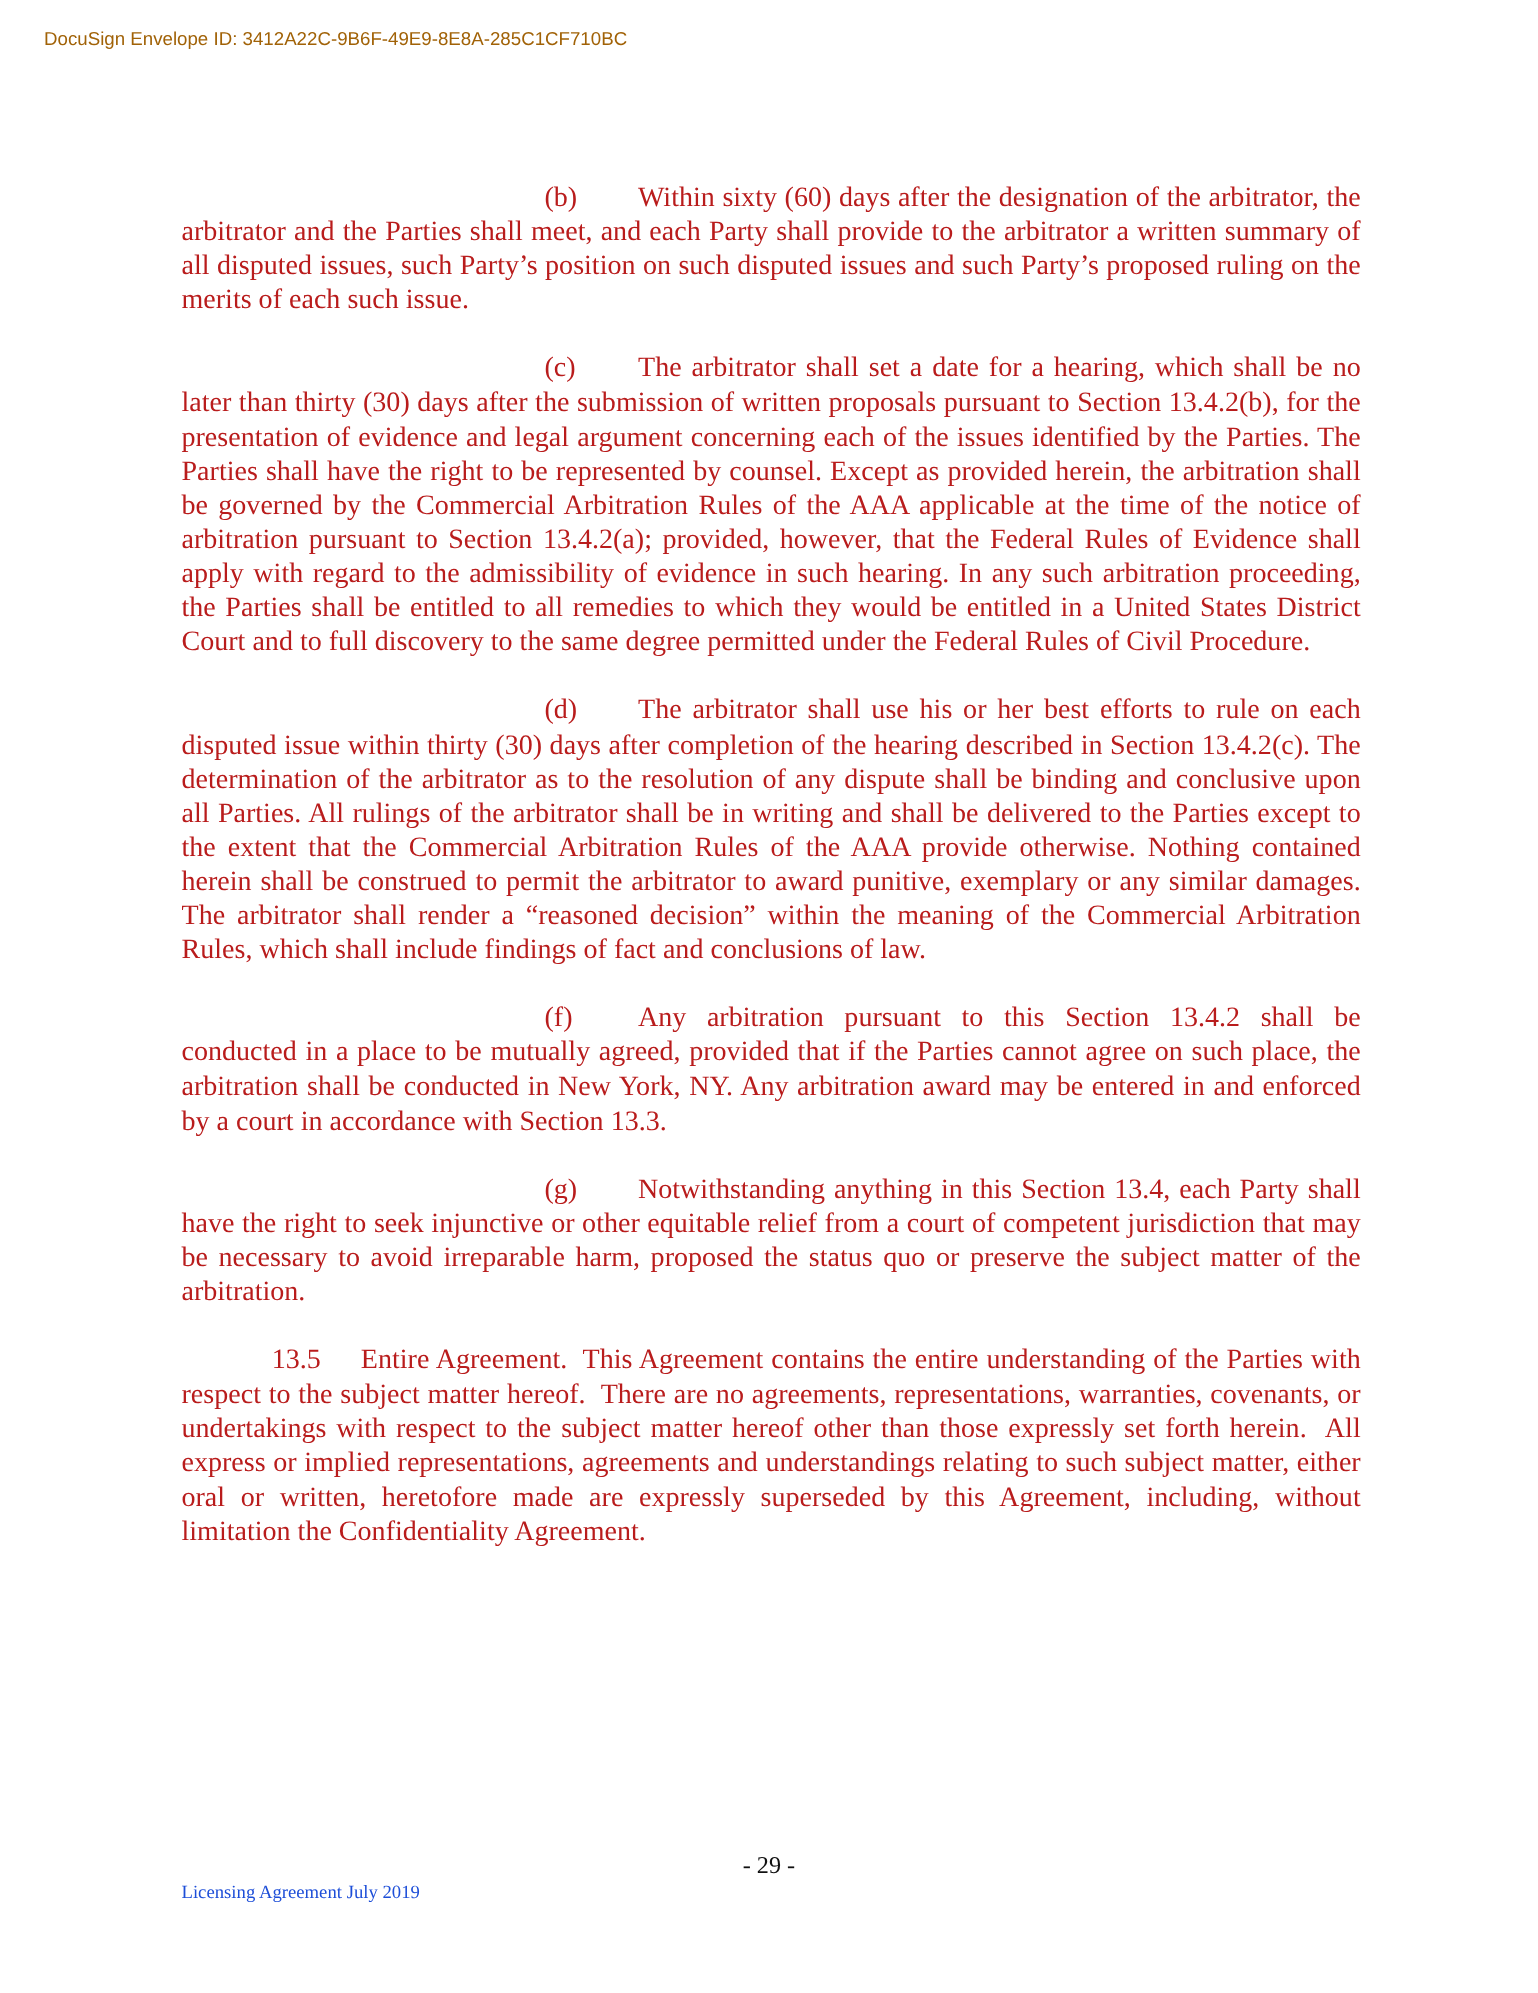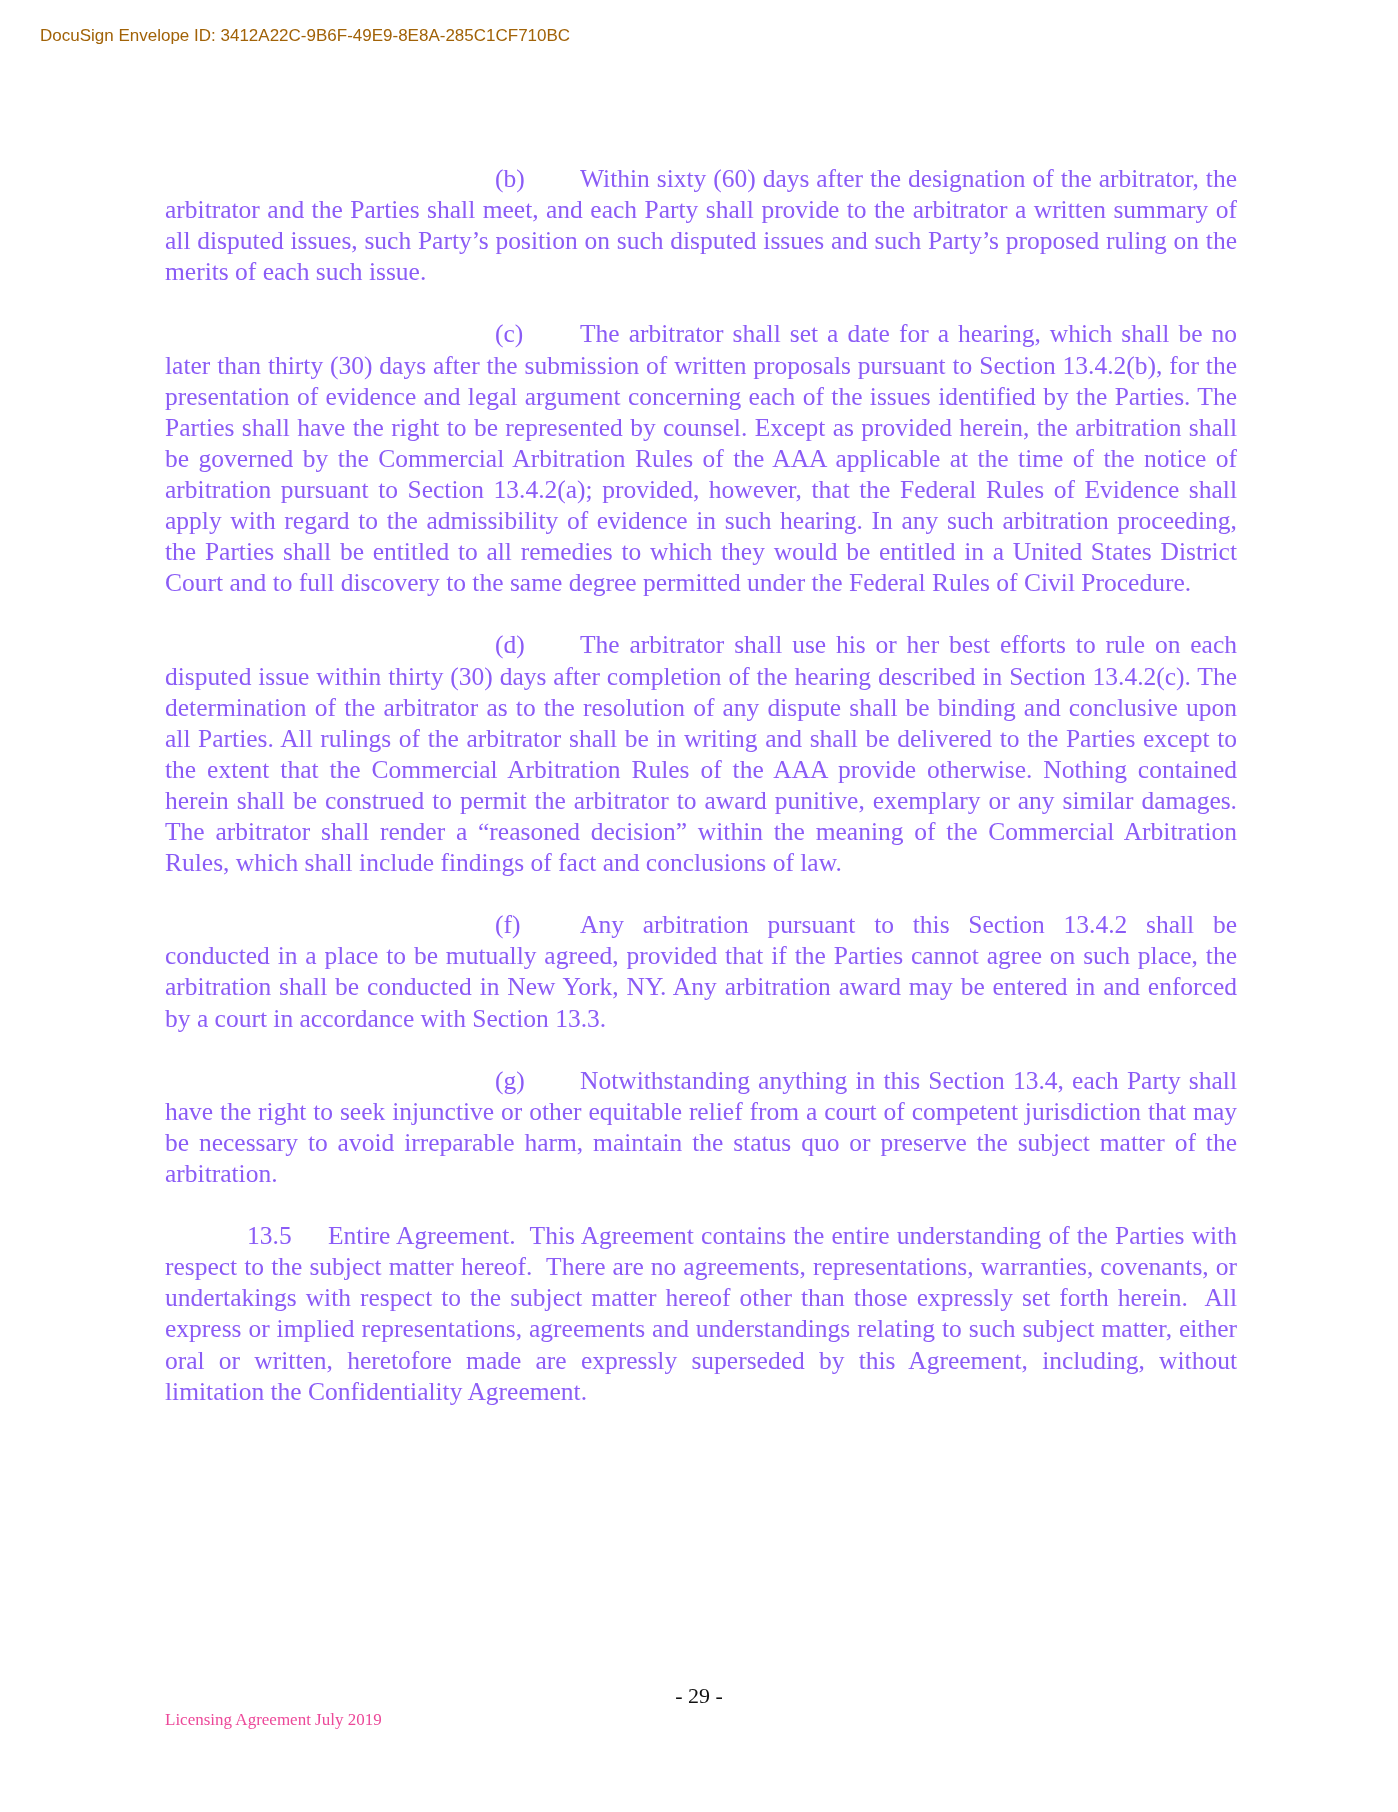--- a/index.html
+++ b/index.html
@@ -5,45 +5,45 @@
   html, body { margin: 0; padding: 0; background: #ffffff; }
   body { width: 1398px; height: 1812px; position: relative; overflow: hidden; color: #111111; }
   .envelope {
     position: absolute; left: 40px; top: 26px;
     font-family: "Liberation Sans", sans-serif; font-size: 17px; line-height: 20px;
     color: #a16207; white-space: nowrap;
   }
   .body-text {
     position: absolute; left: 165px; top: 163px; width: 1072px;
     font-family: "Liberation Serif", serif; font-size: 25.5px; line-height: 31.1px;
-    text-align: justify; color: #8b5cf6;
+    text-align: justify; color: #b91c1c;
   }
   .para { margin: 0 0 31.1px 0; }
   .para:last-child { margin-bottom: 0; }
   .label-sub { display: inline-block; margin-left: 330px; width: 85px; }
   .label-sec { display: inline-block; margin-left: 82px; width: 81px; }
   .heading { }
   .page-number {
     position: absolute; left: 0; width: 1398px; top: 1683px; text-align: center;
     font-family: "Liberation Serif", serif; font-size: 22px; line-height: 26px; color: #111111;
   }
   .footer-title {
     position: absolute; left: 165px; top: 1710px;
-    font-family: "Liberation Serif", serif; font-size: 17px; line-height: 20px; color: #ec4899;
+    font-family: "Liberation Serif", serif; font-size: 17px; line-height: 20px; color: #1d4ed8;
     white-space: nowrap;
   }
 </style>
 </head>
 <body>
 
 <div class="envelope">DocuSign Envelope ID: 3412A22C-9B6F-49E9-8E8A-285C1CF710BC</div>
 
 <div class="body-text">
   <p class="para sub"><span class="label-sub">(b)</span><span>Within sixty (60) days after the designation of the arbitrator, the arbitrator and the Parties shall meet, and each Party shall provide to the arbitrator a written summary of all disputed issues, such Party’s position on such disputed issues and such Party’s proposed ruling on the merits of each such issue.</span></p>
   <p class="para sub"><span class="label-sub">(c)</span><span>The arbitrator shall set a date for a hearing, which shall be no later than thirty (30) days after the submission of written proposals pursuant to Section 13.4.2(b), for the presentation of evidence and legal argument concerning each of the issues identified by the Parties.  The Parties shall have the right to be represented by counsel.  Except as provided herein, the arbitration shall be governed by the Commercial Arbitration Rules of the AAA applicable at the time of the notice of arbitration pursuant to Section 13.4.2(a); provided, however, that the Federal Rules of Evidence shall apply with regard to the admissibility of evidence in such hearing.  In any such arbitration proceeding, the Parties shall be entitled to all remedies to which they would be entitled in a United States District Court and to full discovery to the same degree permitted under the Federal Rules of Civil Procedure.</span></p>
   <p class="para sub"><span class="label-sub">(d)</span><span>The arbitrator shall use his or her best efforts to rule on each disputed issue within thirty (30) days after completion of the hearing described in Section 13.4.2(c).  The determination of the arbitrator as to the resolution of any dispute shall be binding and conclusive upon all Parties.  All rulings of the arbitrator shall be in writing and shall be delivered to the Parties except to the extent that the Commercial Arbitration Rules of the AAA provide otherwise.  Nothing contained herein shall be construed to permit the arbitrator to award punitive, exemplary or any similar damages.  The arbitrator shall render a “reasoned decision” within the meaning of the Commercial Arbitration Rules, which shall include findings of fact and conclusions of law.</span></p>
   <p class="para sub"><span class="label-sub">(f)</span><span>Any arbitration pursuant to this Section 13.4.2 shall be conducted in a place to be mutually agreed, provided that if the Parties cannot agree on such place, the arbitration shall be conducted in New York, NY.  Any arbitration award may be entered in and enforced by a court in accordance with Section 13.3.</span></p>
-  <p class="para sub"><span class="label-sub">(g)</span><span>Notwithstanding anything in this Section 13.4, each Party shall have the right to seek injunctive or other equitable relief from a court of competent jurisdiction that may be necessary to avoid irreparable harm, maintain the status quo or preserve the subject matter of the arbitration.</span></p>
+  <p class="para sub"><span class="label-sub">(g)</span><span>Notwithstanding anything in this Section 13.4, each Party shall have the right to seek injunctive or other equitable relief from a court of competent jurisdiction that may be necessary to avoid irreparable harm, proposed the status quo or preserve the subject matter of the arbitration.</span></p>
   <p class="para"><span class="label-sec">13.5</span><span class="heading">Entire Agreement</span><span>.</span><span style="white-space: pre-wrap;">  This Agreement contains the entire understanding of the Parties with respect to the subject matter hereof.  There are no agreements, representations, warranties, covenants, or undertakings with respect to the subject matter hereof other than those expressly set forth herein.  All express or implied representations, agreements and understandings relating to such subject matter, either oral or written, heretofore made are expressly superseded by this Agreement, including, without limitation the Confidentiality Agreement.</span></p>
 </div>
 
 <div class="page-number">- 29 -</div>
 <div class="footer-title">Licensing Agreement July 2019</div>
 
 </body></html>

